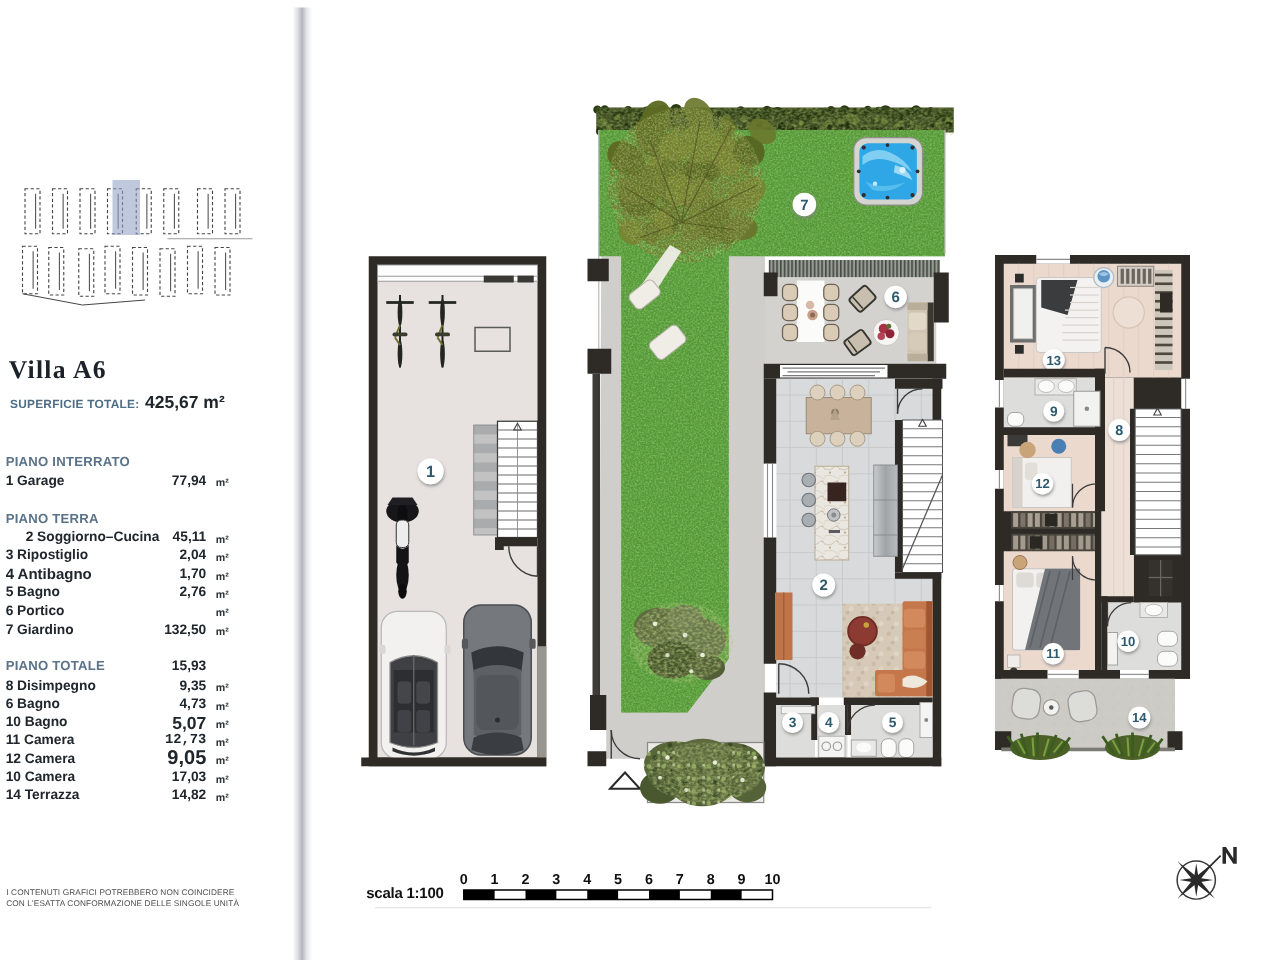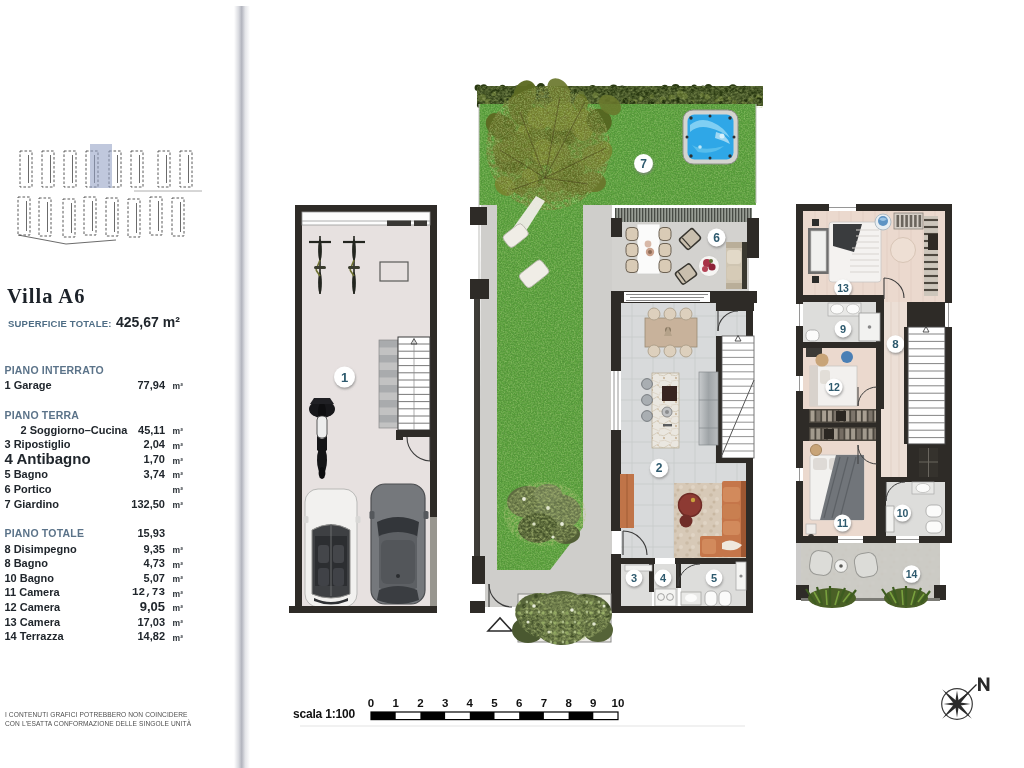--- a/index.html
+++ b/index.html
@@ -88,67 +88,67 @@
       <span style="position:absolute;left:0;top:0;font-size:11px;color:#20262c;margin-left:16px;">2 Soggiorno–Cucina</span>
       <span style="position:absolute;right:18px;top:0;font-size:11px;color:#20262c;">45,11</span>
       <span style="position:absolute;right:0;top:1.5px;font-size:8.5px;color:#2a3036;">m²</span>
     </div>
 <div style="position:absolute;left:0;top:437.3px;width:178.5px;height:15px;line-height:14px;">
       <span style="position:absolute;left:0;top:0;font-size:11px;color:#20262c;">3 Ripostiglio</span>
       <span style="position:absolute;right:18px;top:0;font-size:11px;color:#20262c;">2,04</span>
       <span style="position:absolute;right:0;top:1.5px;font-size:8.5px;color:#2a3036;">m²</span>
     </div>
 <div style="position:absolute;left:0;top:452.1px;width:178.5px;height:15px;line-height:14px;">
-      <span style="position:absolute;left:0;top:0;font-size:15px;color:#20262c;">4 Antibagno</span>
+      <span style="position:absolute;left:0;top:0;font-size:12px;color:#20262c;">4 Antibagno</span>
       <span style="position:absolute;right:18px;top:0;font-size:11px;color:#20262c;">1,70</span>
       <span style="position:absolute;right:0;top:1.5px;font-size:8.5px;color:#2a3036;">m²</span>
     </div>
 <div style="position:absolute;left:0;top:466.90000000000003px;width:178.5px;height:15px;line-height:14px;">
       <span style="position:absolute;left:0;top:0;font-size:11px;color:#20262c;">5 Bagno</span>
-      <span style="position:absolute;right:18px;top:0;font-size:11px;color:#20262c;">3,74</span>
+      <span style="position:absolute;right:18px;top:0;font-size:11px;color:#20262c;">2,76</span>
       <span style="position:absolute;right:0;top:1.5px;font-size:8.5px;color:#2a3036;">m²</span>
     </div>
 <div style="position:absolute;left:0;top:481.70000000000005px;width:178.5px;height:15px;line-height:14px;">
       <span style="position:absolute;left:0;top:0;font-size:11px;color:#20262c;">6 Portico</span>
       <span style="position:absolute;right:18px;top:0;font-size:11px;color:#20262c;margin-top:44px;">15,93</span>
       <span style="position:absolute;right:0;top:1.5px;font-size:8.5px;color:#2a3036;">m²</span>
     </div>
 <div style="position:absolute;left:0;top:496.50000000000006px;width:178.5px;height:15px;line-height:14px;">
       <span style="position:absolute;left:0;top:0;font-size:11px;color:#20262c;">7 Giardino</span>
       <span style="position:absolute;right:18px;top:0;font-size:11px;color:#20262c;">132,50</span>
       <span style="position:absolute;right:0;top:1.5px;font-size:8.5px;color:#2a3036;">m²</span>
     </div>
 <div style="position:absolute;left:0;top:527.4px;font-size:10.5px;color:#5b7389;letter-spacing:.2px;">PIANO TOTALE</div>
 <div style="position:absolute;left:0;top:541.5px;width:178.5px;height:15px;line-height:14px;">
       <span style="position:absolute;left:0;top:0;font-size:11px;color:#20262c;">8 Disimpegno</span>
       <span style="position:absolute;right:18px;top:0;font-size:11px;color:#20262c;">9,35</span>
       <span style="position:absolute;right:0;top:1.5px;font-size:8.5px;color:#2a3036;">m²</span>
     </div>
 <div style="position:absolute;left:0;top:556.1px;width:178.5px;height:15px;line-height:14px;">
-      <span style="position:absolute;left:0;top:0;font-size:11px;color:#20262c;">8 Bagno</span>
+      <span style="position:absolute;left:0;top:0;font-size:11px;color:#20262c;">6 Bagno</span>
       <span style="position:absolute;right:18px;top:0;font-size:11px;color:#20262c;">4,73</span>
       <span style="position:absolute;right:0;top:1.5px;font-size:8.5px;color:#2a3036;">m²</span>
     </div>
 <div style="position:absolute;left:0;top:570.7px;width:178.5px;height:15px;line-height:14px;">
       <span style="position:absolute;left:0;top:0;font-size:11px;color:#20262c;">10 Bagno</span>
-      <span style="position:absolute;right:18px;top:0;font-size:11px;color:#20262c;">5,07</span>
+      <span style="position:absolute;right:18px;top:0;font-size:14px;color:#20262c;">5,07</span>
       <span style="position:absolute;right:0;top:1.5px;font-size:8.5px;color:#2a3036;">m²</span>
     </div>
 <div style="position:absolute;left:0;top:585.3000000000001px;width:178.5px;height:15px;line-height:14px;">
       <span style="position:absolute;left:0;top:0;font-size:11px;color:#20262c;">11 Camera</span>
       <span style="position:absolute;right:18px;top:0;font-size:11px;color:#20262c;font-family:Liberation Mono, monospace;">12,73</span>
       <span style="position:absolute;right:0;top:1.5px;font-size:8.5px;color:#2a3036;">m²</span>
     </div>
 <div style="position:absolute;left:0;top:599.9000000000001px;width:178.5px;height:15px;line-height:14px;">
       <span style="position:absolute;left:0;top:0;font-size:11px;color:#20262c;text-align:center;">12 Camera</span>
-      <span style="position:absolute;right:18px;top:0;font-size:13px;color:#20262c;">9,05</span>
+      <span style="position:absolute;right:18px;top:0;font-size:16px;color:#20262c;">9,05</span>
       <span style="position:absolute;right:0;top:1.5px;font-size:8.5px;color:#2a3036;">m²</span>
     </div>
 <div style="position:absolute;left:0;top:614.5000000000001px;width:178.5px;height:15px;line-height:14px;">
-      <span style="position:absolute;left:0;top:0;font-size:11px;color:#20262c;">13 Camera</span>
+      <span style="position:absolute;left:0;top:0;font-size:11px;color:#20262c;">10 Camera</span>
       <span style="position:absolute;right:18px;top:0;font-size:11px;color:#20262c;">17,03</span>
       <span style="position:absolute;right:0;top:1.5px;font-size:8.5px;color:#2a3036;">m²</span>
     </div>
 <div style="position:absolute;left:0;top:629.1000000000001px;width:178.5px;height:15px;line-height:14px;">
       <span style="position:absolute;left:0;top:0;font-size:11px;color:#20262c;">14 Terrazza</span>
       <span style="position:absolute;right:18px;top:0;font-size:11px;color:#20262c;">14,82</span>
       <span style="position:absolute;right:0;top:1.5px;font-size:8.5px;color:#2a3036;">m²</span>
     </div>
 </div>
 

